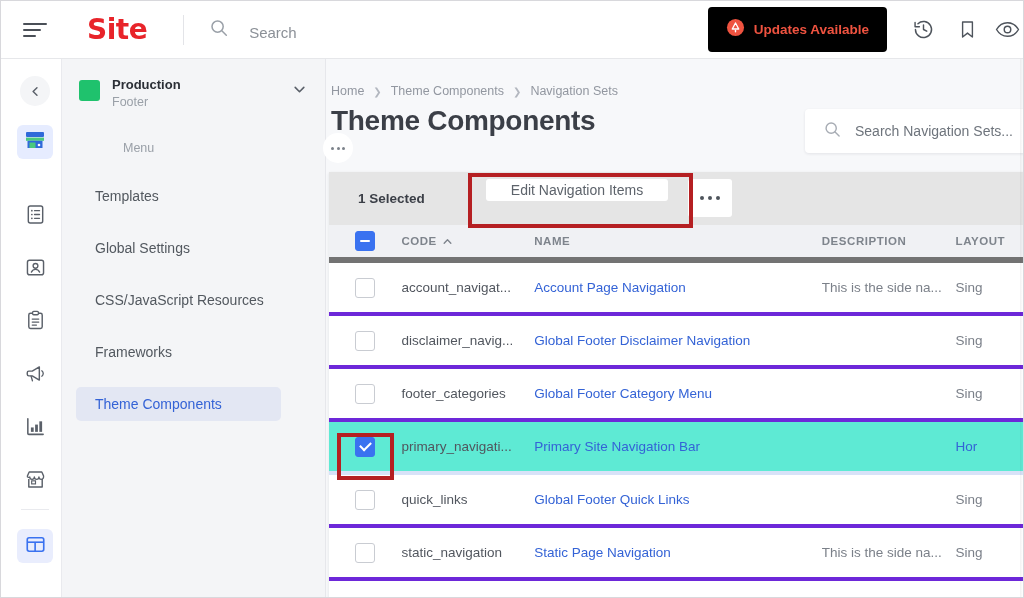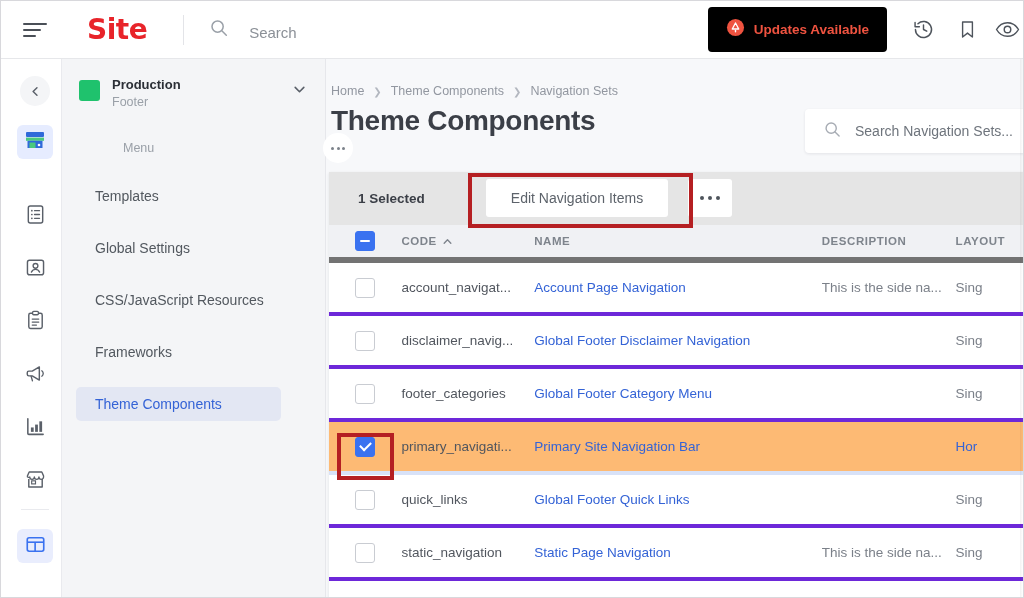--- a/index.html
+++ b/index.html
@@ -165,21 +165,21 @@
   }
   .tbar {
     position: relative; height: 53px; background: #e5e5e5;
     display: flex; align-items: center;
   }
   .tbar .sel-count {
     margin-left: 29px; font-size: 13.5px; font-weight: bold; color: #3b3f47;
   }
   .edit-btn {
     position: absolute; left: 157px; top: 7px;
-    width: 182px; height: 38px;
+    width: 182px; height: 22px;
     background: #ffffff; border-radius: 3px;
     display: flex; align-items: center; justify-content: center;
     font-size: 14px; color: #5d636b; cursor: pointer;
   }
   .more-btn {
     position: absolute; left: 359px; top: 7px;
     width: 44px; height: 38px; background: #ffffff; border-radius: 3px;
     display: flex; align-items: center; justify-content: center; gap: 4px;
     cursor: pointer;
   }
@@ -217,21 +217,21 @@
     content: ""; width: 5px; height: 9px; border: solid #ffffff;
     border-width: 0 2px 2px 0; transform: rotate(45deg) translate(-1px,-1px);
   }
 
   .trow {
     position: relative; height: 53px;
     border-bottom: 4px solid #6d28d9;
     display: flex; align-items: center;
     background: #ffffff;
   }
-  .trow.selected { background: #fdba74; border-bottom-color: #d8e2f8; }
+  .trow.selected { background: #5eead4; border-bottom-color: #d8e2f8; }
   .td { font-size: 13.5px; color: #51565e; overflow: hidden; white-space: nowrap; }
   .td.link { color: #3463d6; cursor: pointer; }
   .td.muted { color: #7b8089; }
 
   
   .anno {
     position: absolute; border: 4px solid #b51f22; pointer-events: none; z-index: 60;
   }
   #anno-edit { left: 467px; top: 172px; width: 225px; height: 55px; }
   #anno-chk  { left: 336px; top: 432px; width: 57px; height: 47px; }

